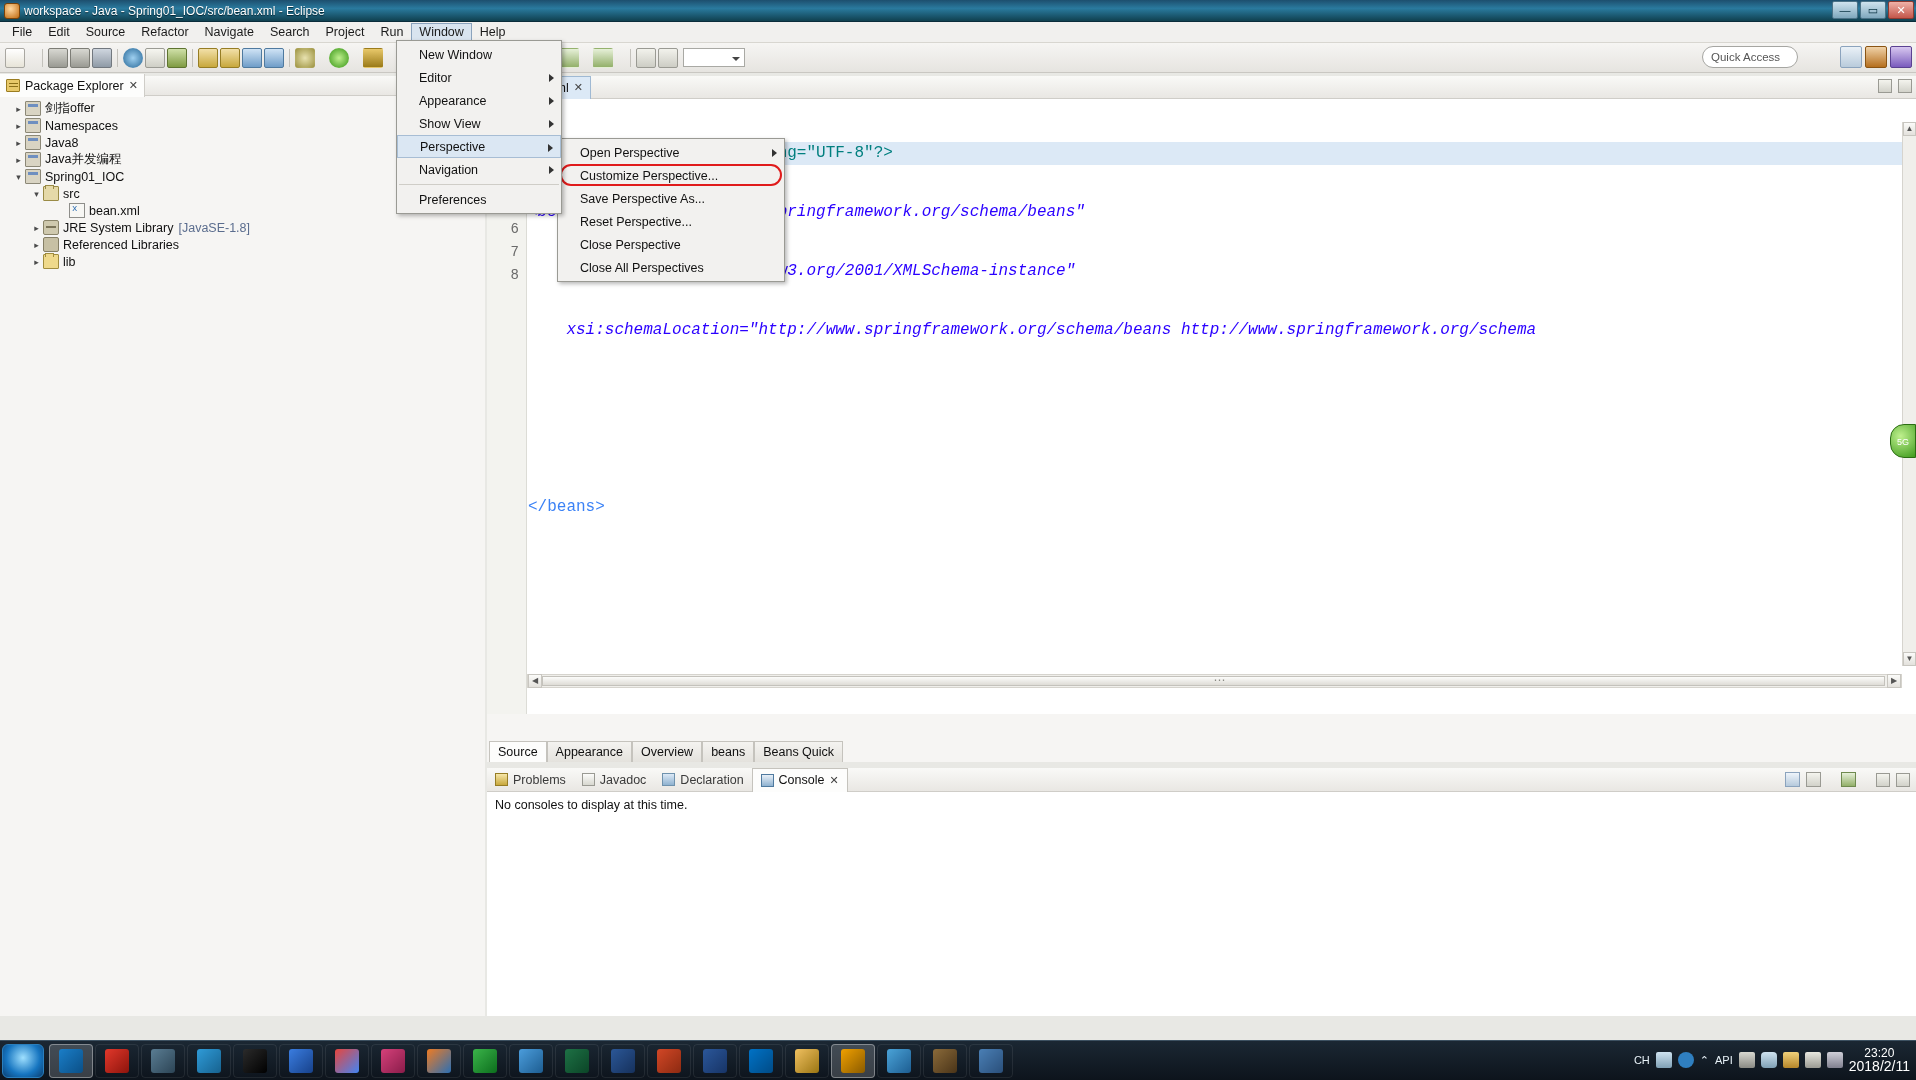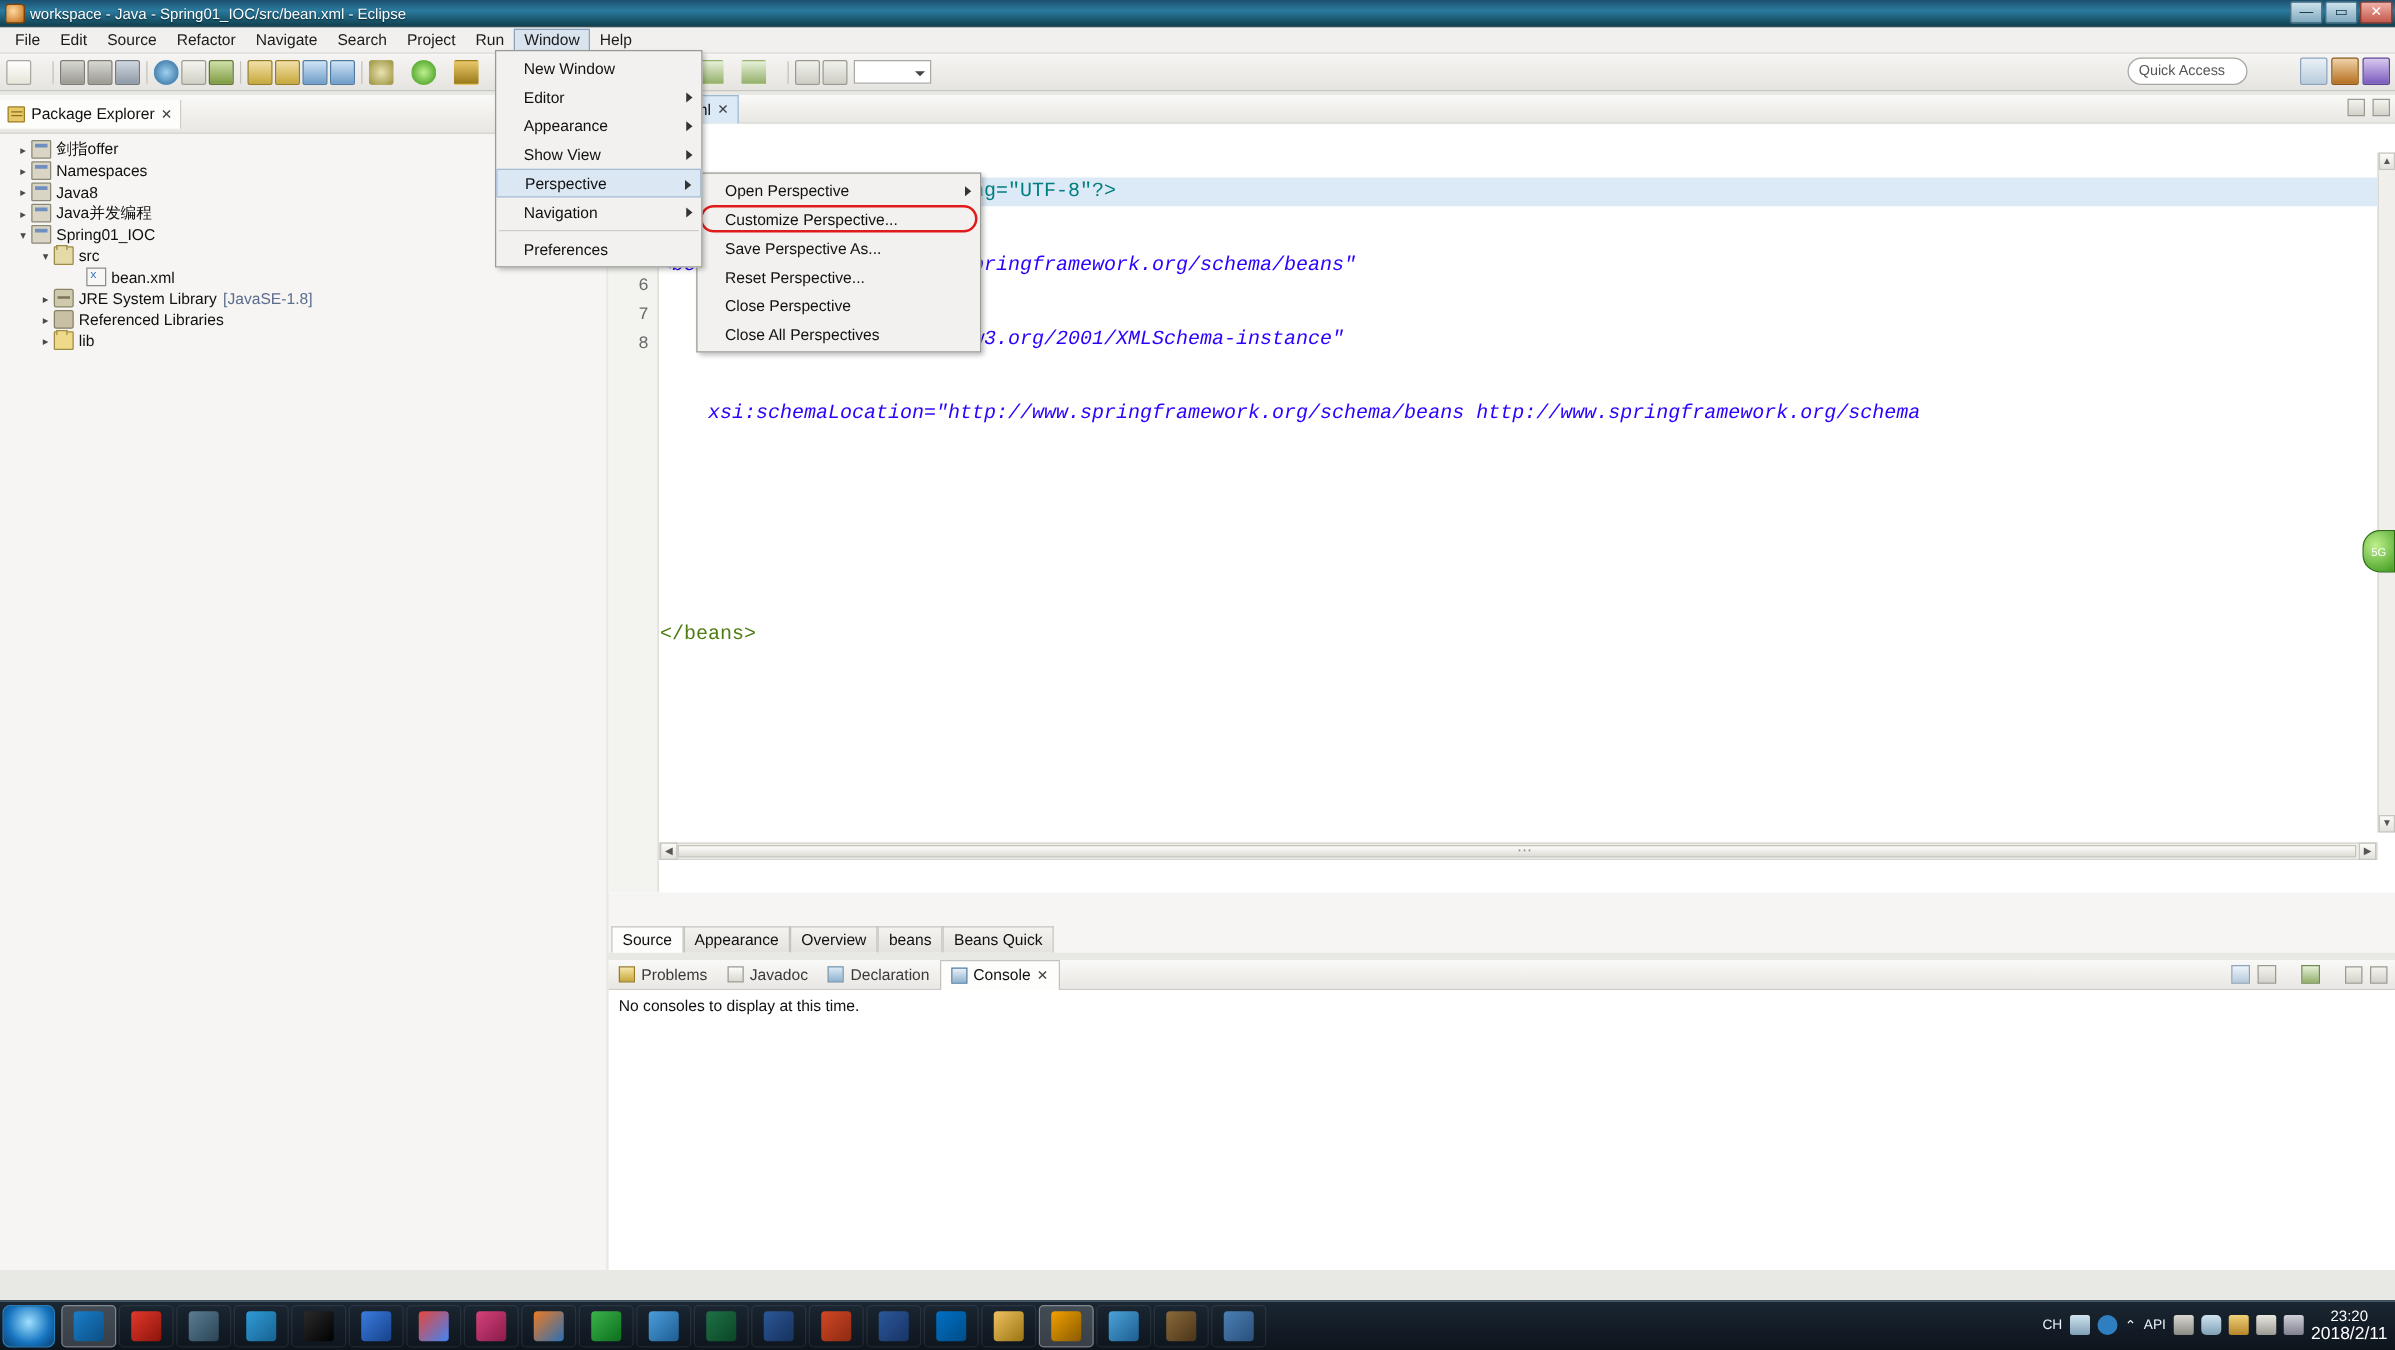--- a/index.html
+++ b/index.html
@@ -91,21 +91,21 @@
   }
   .qa-icons { position: absolute; right: 4px; top: 46px; display: flex; gap: 3px; }
   .qa-ic { width: 22px; height: 22px; border-radius: 2px; }
 
   
   .left-panel {
     position: absolute; left: 0; top: 76px; width: 485px; height: 940px;
     background: #f6f5f3;
   }
   .view-tabbar {
-    height: 31px; background: linear-gradient(to bottom,#f9f9f7,#e9e7e3);
+    height: 20px; background: linear-gradient(to bottom,#f9f9f7,#e9e7e3);
     border-bottom: 1px solid #cfcdc8; display: flex; align-items: center;
     position: relative;
   }
   .view-tab {
     height: 23px; display: flex; align-items: center; gap: 5px;
     padding: 0 6px; font-size: 12.5px; color: #111;
     background: #fdfdfc; border-right: 1px solid #cfcdc8;
   }
   .pkg-icon {
     width: 14px; height: 13px; background: #e8c96a;
@@ -472,21 +472,21 @@
         <div>7</div>
         <div>8</div>
       </div>
       <div class="code">
         <div class="ln hl" style="color:#007f7f;">&lt;?xml version="1.0" encoding="UTF-8"?&gt;</div>
         <div class="ln" style="color:#2a00ff;font-style:italic;">&lt;beans xmlns="http://www.springframework.org/schema/beans"</div>
         <div class="ln" style="color:#2a00ff;font-style:italic;">    xmlns:xsi="http://www.w3.org/2001/XMLSchema-instance"</div>
         <div class="ln" style="color:#2a00ff;font-style:italic;">    xsi:schemaLocation="http://www.springframework.org/schema/beans http://www.springframework.org/schema</div>
         <div class="ln"></div>
         <div class="ln"></div>
-        <div class="ln" style="color:#4d7c0f;">&lt;/beans&gt;</div>
+        <div class="ln" style="color:#3b82f6;">&lt;/beans&gt;</div>
         <div class="ln"></div>
       </div>
 
       <div class="vscroll">
         <div class="up">▲</div>
         <div class="dn">▼</div>
       </div>
 
       <div class="hscroll">
         <div class="hsarrow">◀</div>

